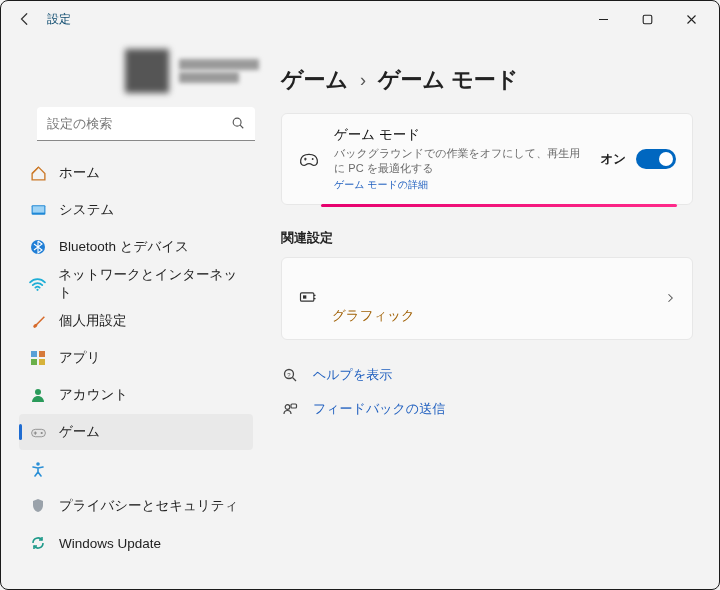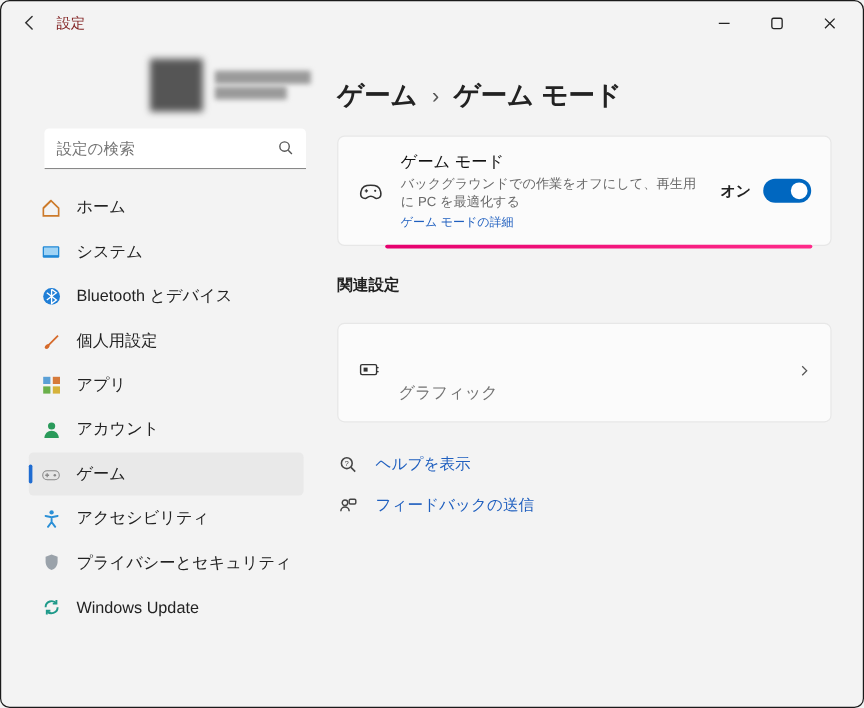--- a/index.html
+++ b/index.html
@@ -6,21 +6,21 @@
   body {
     font-family: "Segoe UI", "Yu Gothic UI", "Meiryo", sans-serif;
     background: #f3f3f3;
     width: 720px; height: 590px; overflow: hidden;
     border: 1px solid #1a1a1a; border-radius: 8px;
   }
   .titlebar {
     height: 36px; display:flex; align-items:center; padding: 0 6px 0 12px;
   }
   .titlebar .back { width:24px; height:24px; display:flex;align-items:center;justify-content:center; color:#333; cursor:pointer; border-radius:4px;}
-  .titlebar .title { font-size:12px; margin-left:10px; color:#7f1d1d;}
+  .titlebar .title { font-size:12px; margin-left:10px; color:#0c4a6e;}
   .titlebar .spacer{flex:1;}
   .winbtn { width:44px; height:30px; display:flex;align-items:center;justify-content:center; color:#222; }
   .winbtn svg{width:11px;height:11px;}
   .layout { display:flex; height: calc(100% - 36px); }
   .sidebar { width: 264px; padding: 6px 6px 6px 18px; display:flex; flex-direction:column;align-items:flex-end; }
   .profile { display:flex; align-items:center; gap:10px; padding:6px 0 14px 4px; }
   .avatar { width:44px;height:44px; background:#555; filter: blur(3px); }
   .profile-text { display:flex; flex-direction:column; gap:2px;}
   .profile-text span{ background:#9a9a9a; height:11px; border-radius:1px; filter: blur(2px);}
   .profile-text span:first-child{width:80px;} .profile-text span:last-child{width:60px;}
@@ -43,23 +43,23 @@
   .card .cardicon{ width:22px;height:22px; display:flex;align-items:center;justify-content:center; color:#333;}
   .card .cardbody{ flex:1; display:flex; flex-direction:column; gap:2px;}
   .card .cardtitle{ font-size:13.5px; color:#111;}
   .card .carddesc{ font-size:11px; color:#6a6a6a;}
   .card .cardlink{ font-size:10px; color:#1f5fbf; cursor:pointer;}
   .toggle-wrap{ display:flex; align-items:center; gap:10px;}
   .toggle-label{ font-size:12.5px; color:#222;font-weight:bold;}
   .toggle{ width:40px; height:20px; background:#0067c0; border-radius:10px; position:relative; cursor:pointer;}
   .toggle .knob{ position:absolute; right:3px; top:3px; width:14px;height:14px; background:#fff; border-radius:50%;}
   .underline{ height:3px; background: linear-gradient(90deg,#e6006e,#ff2a8a); border-radius:2px; margin:0 16px -1px 40px; position:relative; top:-1px;}
-  .section-label{ font-size:13px; font-weight:600; color:#222; margin:22px 0 22px;}
+  .section-label{ font-size:13px; font-weight:600; color:#222; margin:22px 0 10px;}
   .rowcard{ background:#fbfbfb; border:1px solid #e7e7e7; border-radius:6px; padding:14px 16px; display:flex; align-items:center; gap:14px; cursor:pointer;}
-  .rowcard .rlabel{ flex:1; font-size:13.5px; color:#737373;margin-top:35px;}
+  .rowcard .rlabel{ flex:1; font-size:13.5px; color:#a16207;margin-top:35px;}
   .rowcard .rchev{ color:#555;}
   .linklist{ margin-top:26px; display:flex; flex-direction:column; gap:16px;}
   .linkrow{ display:flex; align-items:flex-end; gap:14px; font-size:13px; color:#1f5fbf; cursor:pointer;}
   .linkrow .licon{ width:18px;height:18px; display:flex;align-items:center;justify-content:center; color:#444;}
 </style>
 </head>
 <body>
 
 <div class="titlebar">
   <div class="back">
@@ -129,20 +129,29 @@
             <svg width="16" height="16" viewBox="0 0 16 16">
               <circle cx="8" cy="8" r="7" fill="#1f7ed6"></circle>
               <path d="M8 2v12l4-3-8-6m0 6 8-6-4-3" stroke="#fff" stroke-width="1.1" fill="none"></path>
             </svg>
           </span>
         <span>Bluetooth とデバイス</span>
       </li>
       <li class="navitem">
         <span class="nicon">
             <svg width="17" height="17" viewBox="0 0 16 16">
+              <path d="M1 6c4-4 10-4 14 0M3.5 8.5c2.5-2.5 6.5-2.5 9 0M6 11c1.2-1.2 2.8-1.2 4 0" stroke="#1faed6" stroke-width="1.6" fill="none" stroke-linecap="round"></path>
+              <circle cx="8" cy="13" r="1" fill="#1faed6"></circle>
+            </svg>
+          </span>
+        <span>ネットワークとインターネット</span>
+      </li>
+      <li class="navitem">
+        <span class="nicon">
+            <svg width="17" height="17" viewBox="0 0 16 16">
               <path d="M3 13c0-2 2-3 3-3l7-7 1 1-7 7c0 1-1 3-3 3z" fill="#d66a2a"></path>
             </svg>
           </span>
         <span>個人用設定</span>
       </li>
       <li class="navitem">
         <span class="nicon">
             <svg width="16" height="16" viewBox="0 0 16 16">
               <rect x="1" y="1" width="6" height="6" fill="#5aa0d6"></rect>
               <rect x="9" y="1" width="6" height="6" fill="#d67a3a"></rect>
@@ -171,21 +180,20 @@
           </span>
         <span>ゲーム</span>
       </li>
       <li class="navitem">
         <span class="nicon">
             <svg width="16" height="16" viewBox="0 0 16 16">
               <circle cx="8" cy="3" r="1.8" fill="#2a8fd6"></circle>
               <path d="M3 6l5 1 5-1M8 7v4m0 0-3 4m3-4 3 4" stroke="#2a8fd6" stroke-width="1.6" fill="none" stroke-linecap="round"></path>
             </svg>
           </span>
-        <span>アクセシビリティ</span>
       </li>
       <li class="navitem">
         <span class="nicon">
             <svg width="16" height="16" viewBox="0 0 16 16">
               <path d="M8 1 3 3v4c0 4 2.5 6.5 5 7 2.5-.5 5-3 5-7V3z" fill="#9aa2aa"></path>
             </svg>
           </span>
         <span>プライバシーとセキュリティ</span>
       </li>
       <li class="navitem">

